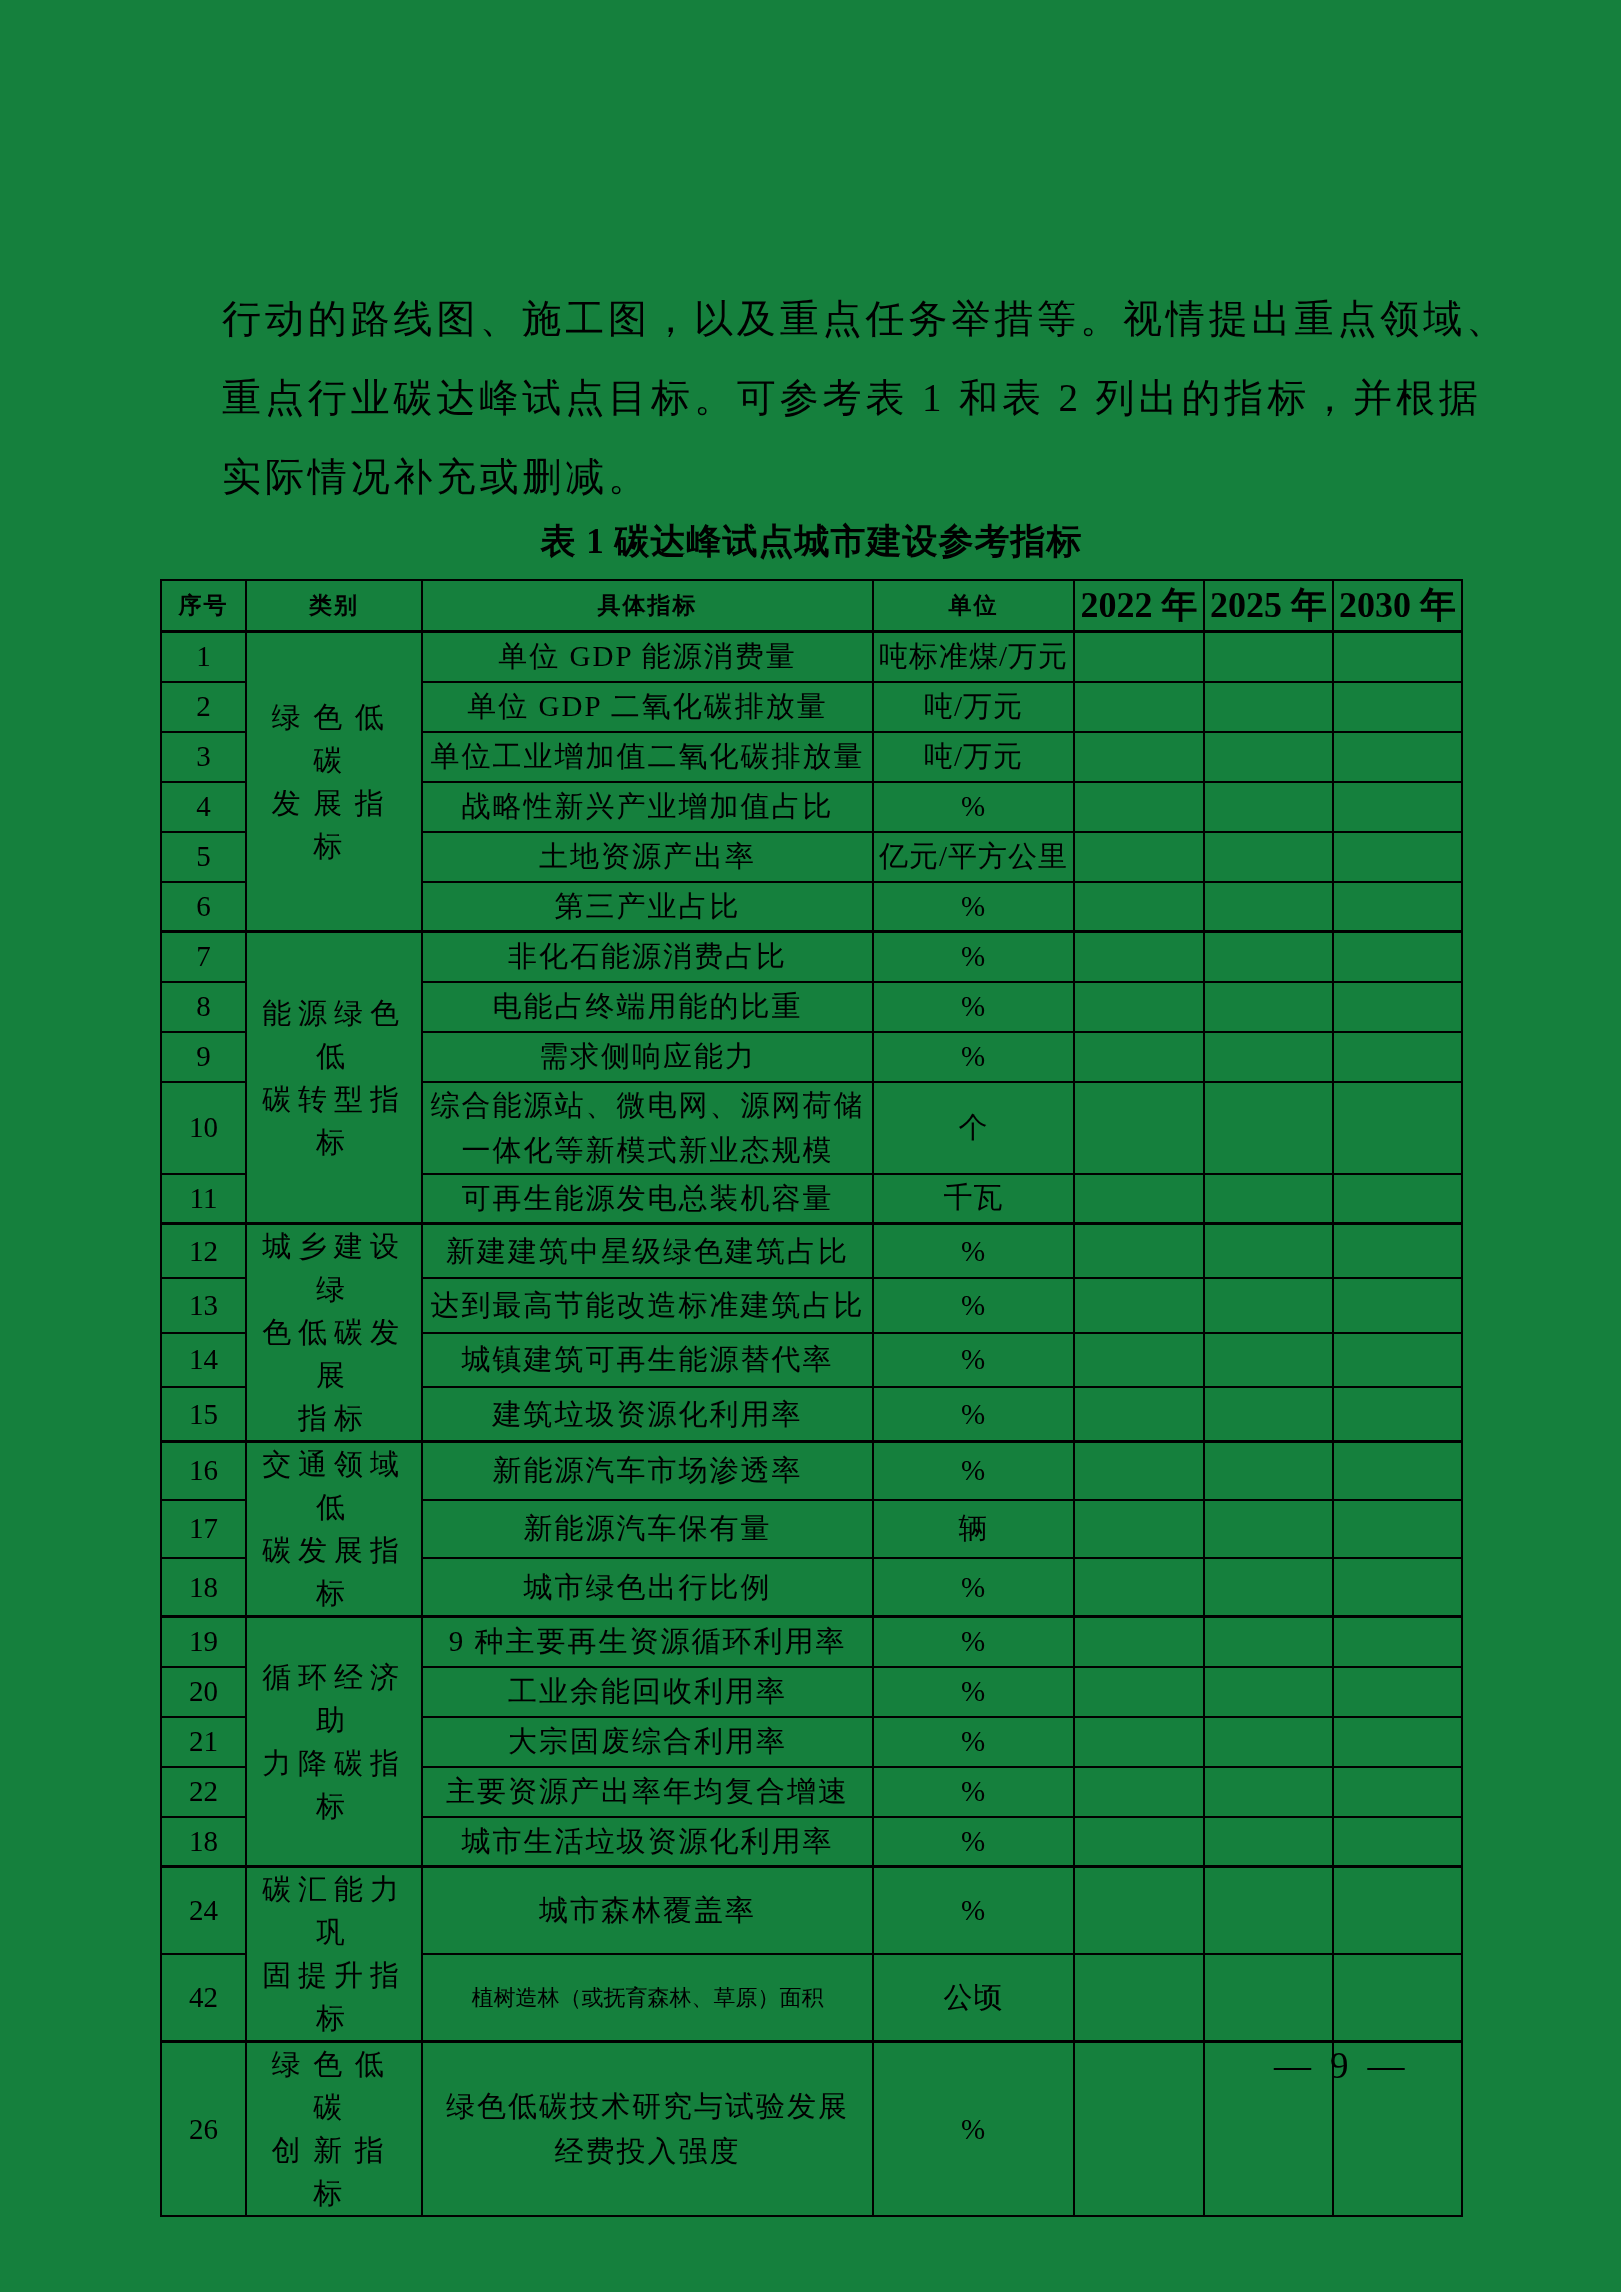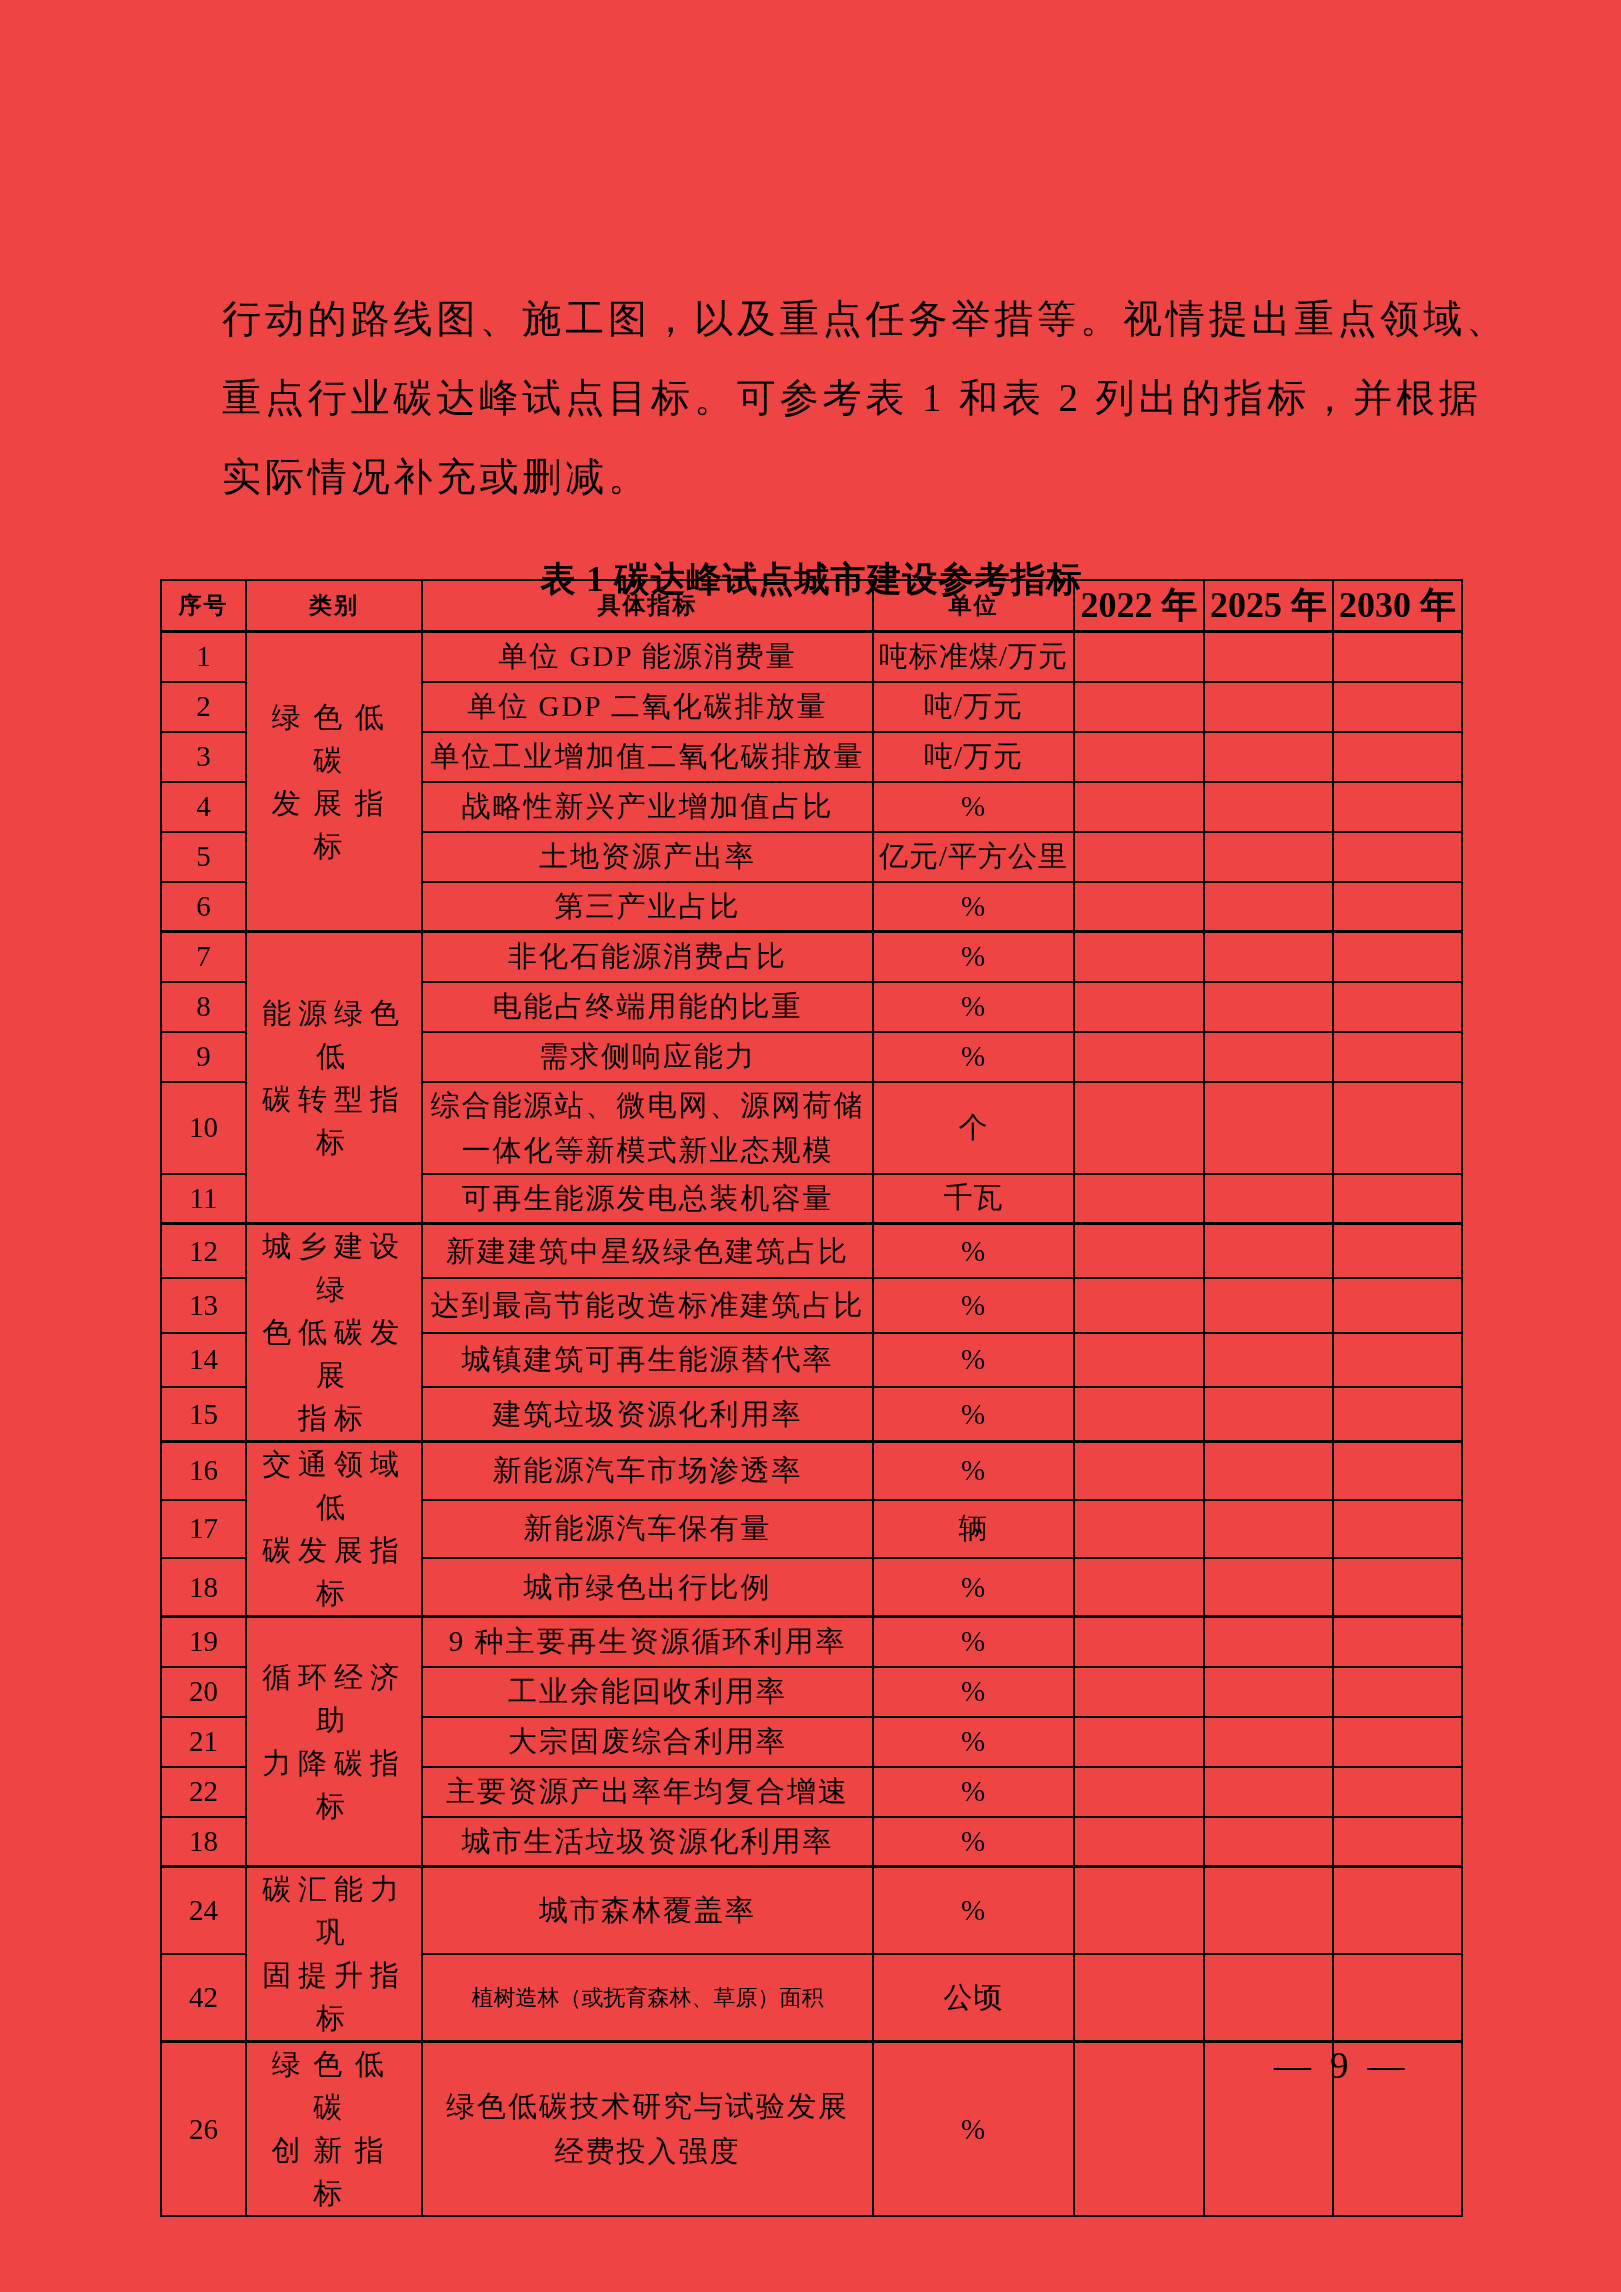--- a/index.html
+++ b/index.html
@@ -1,38 +1,38 @@
 <!DOCTYPE html>
 <html><head>
 <meta charset="utf-8">
 <style>
   * { box-sizing: border-box; margin: 0; padding: 0; }
   html, body { background: #ffffff; }
   .page {
     position: relative;
     width: 1621px;
     height: 2293px;
-    background: #ef4444;
+    background: #15803d;
     color: #000000;
     font-family: "Liberation Serif", "DejaVu Serif", serif;
     overflow: hidden;
   }
   
   .para { position: absolute; left: 222px; top: 279px; }
   .para-line {
     font-size: 39px;
     line-height: 79px;
     letter-spacing: 3.9px;
     white-space: nowrap;
   }
   
   .table-title {
     position: absolute;
     left: 160px;
-    top: 556px;
+    top: 518px;
     width: 1303px;
     text-align: center;
     font-size: 35px;
     font-weight: bold;
     letter-spacing: 1px;
   }
   
   table.indicators {
     position: absolute;
     left: 160px;

